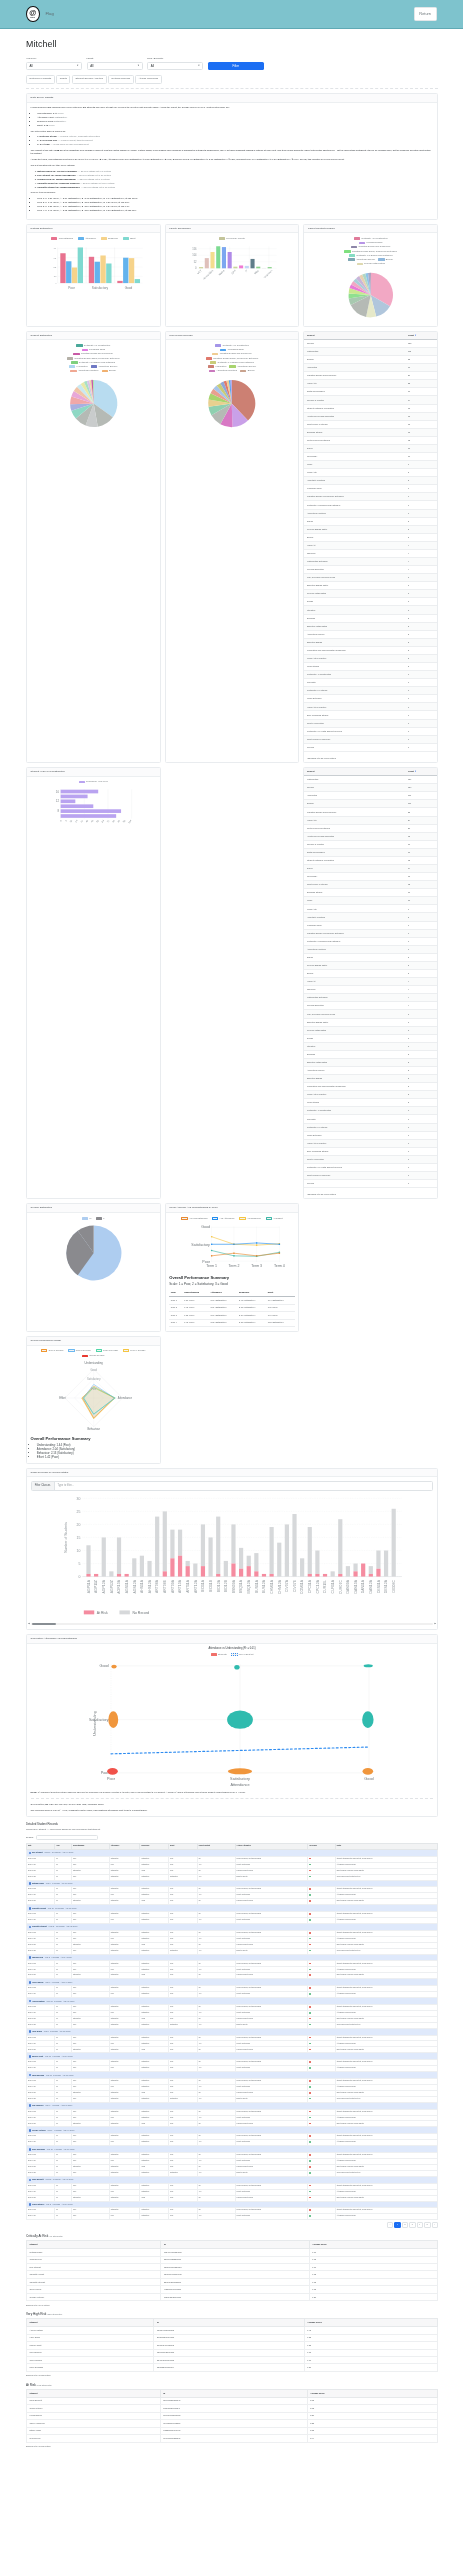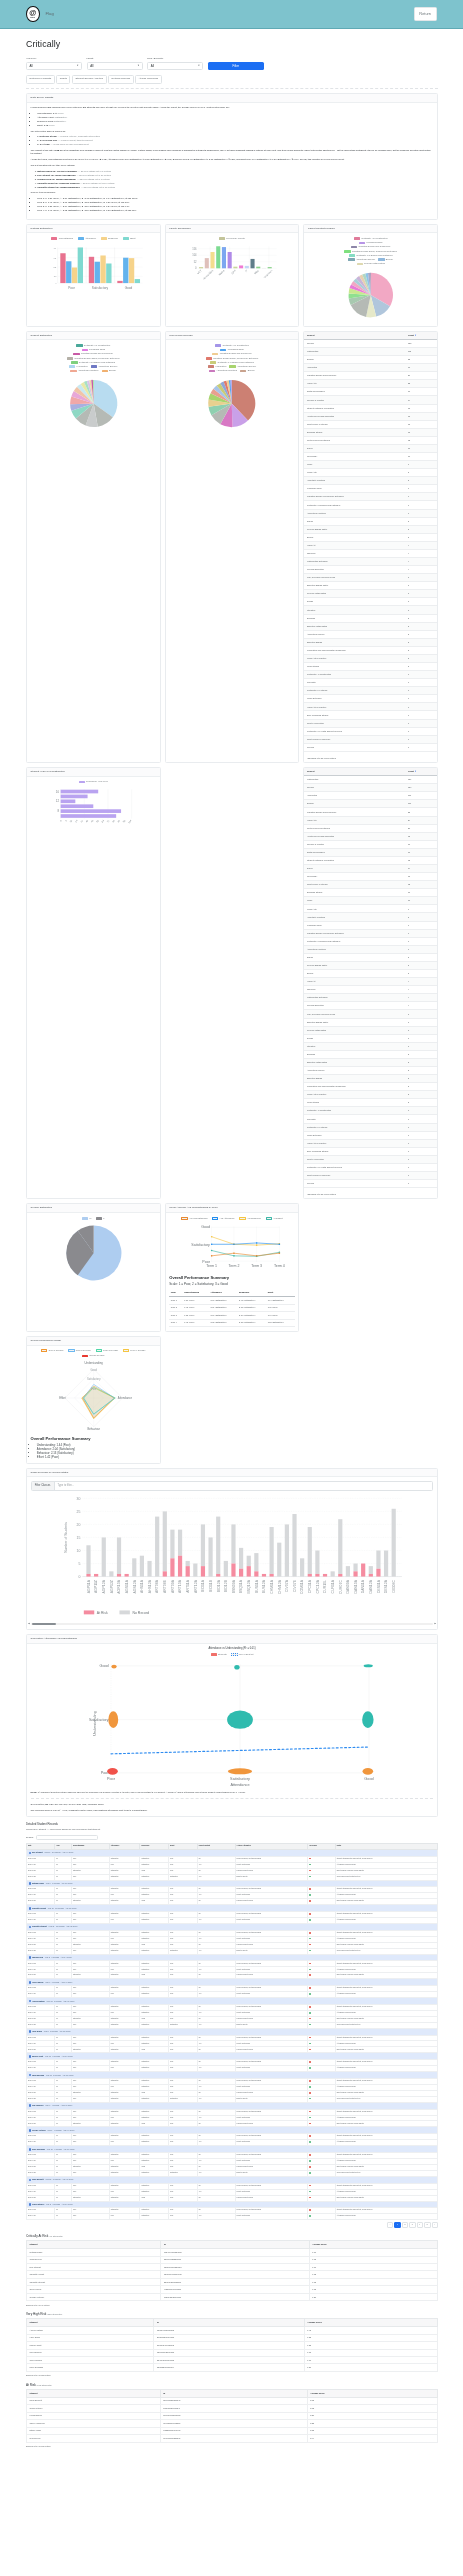--- a/index.html
+++ b/index.html
@@ -145,21 +145,21 @@
     <span class="at">@</span>
     <span class="risk">RISK</span>
   </div>
   <div class="brandtxt">Flag</div>
   <div class="spacer"></div>
   <div class="returnbtn">Return</div>
 </div>
 
 <div class="page">
 
-  <h1 class="page-title">Critically</h1>
+  <h1 class="page-title">Mitchell</h1>
 
   <div class="filters">
     <div class="fgroup">
       <label>Year Level</label>
       <div class="fselect">
         <span>All</span>
         <span class="chev">▾</span>
       </div>
     </div>
     <div class="fgroup">

